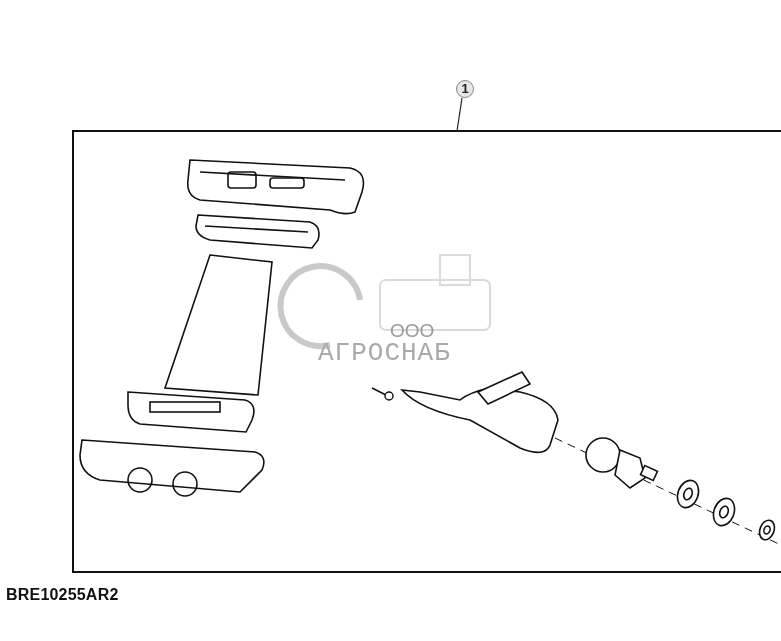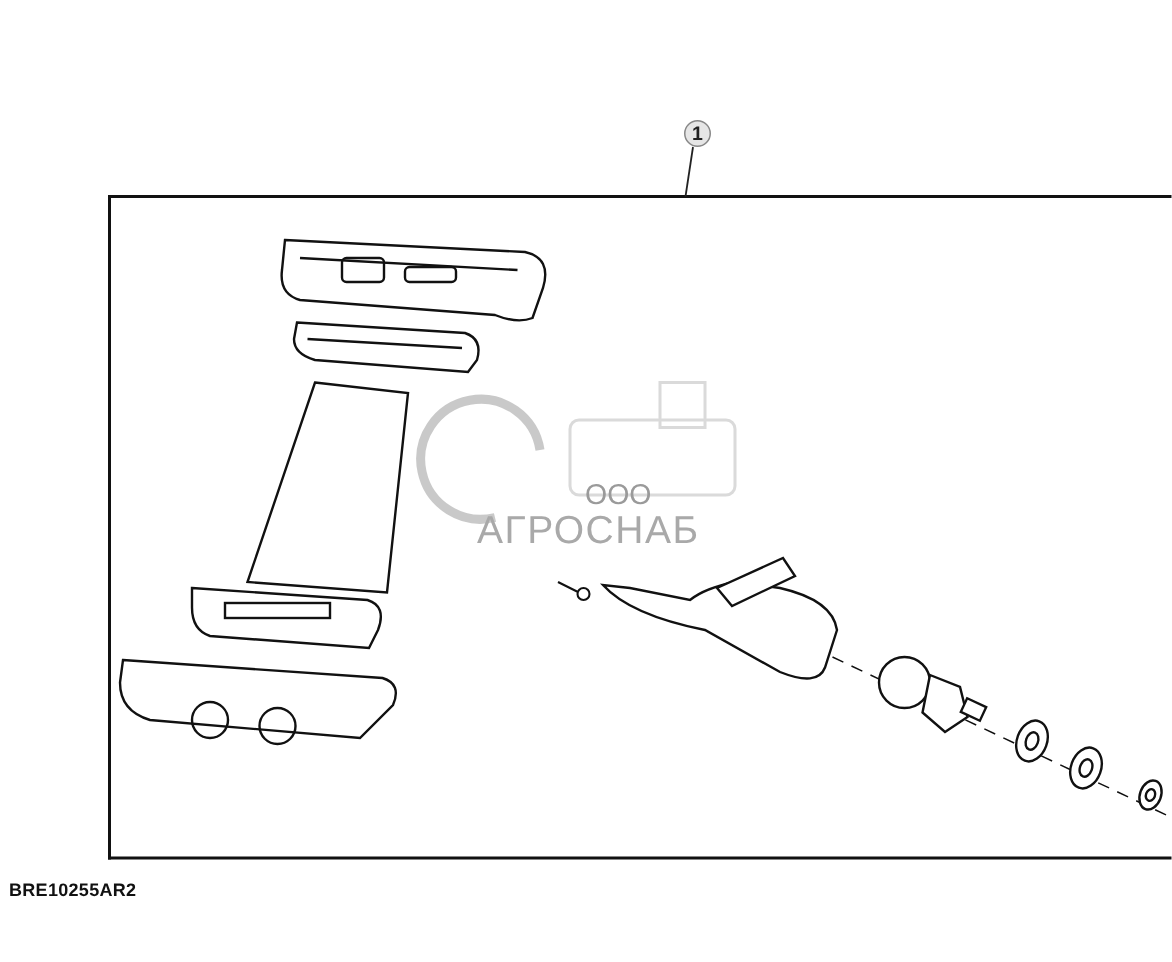--- a/index.html
+++ b/index.html
@@ -1,21 +1,21 @@
 <!DOCTYPE html>
 <html><head>
   <meta charset="utf-8">
   <style>
     html, body { margin:0; padding:0; background:#ffffff; }
     body { width:781px; height:641px; position:relative; overflow:hidden; font-family:"Liberation Sans", sans-serif; }
     .callout { position:absolute; left:456px; top:80px; width:16px; height:16px; border-radius:50%; border:1.5px solid #888; background:#e6e6e6; font-weight:bold; font-size:13px; line-height:16px; text-align:center; color:#222; }
     .frame { position:absolute; left:72px; top:130px; width:720px; height:443px; border:2px solid #111; box-sizing:border-box; border-right:none; }
-    .figure-id { position:absolute; left:6px; top:586px; font-weight:bold; font-size:12px; color:#111; letter-spacing:0.2px; }
+    .figure-id { position:absolute; left:6px; top:586px; font-weight:bold; font-size:16px; color:#111; letter-spacing:0.2px; }
     svg.art { position:absolute; left:0; top:0; }
-    .wm-text { position:absolute; left:318px; top:338px; font-family:Liberation Sans, sans-serif; font-size:26px; color:#a9a9a9; letter-spacing:1px; }
+    .wm-text { position:absolute; left:318px; top:338px; font-family:Liberation Mono, monospace; font-size:26px; color:#a9a9a9; letter-spacing:1px; }
     .wm-ooo { position:absolute; left:390px; top:320px; font-size:19px; color:#9a9a9a; }
   </style>
 </head>
 <body>
 
 <div class="callout">1</div>
 <div class="frame"></div>
 
 <svg class="art" width="781" height="641" viewBox="0 0 781 641">
 

